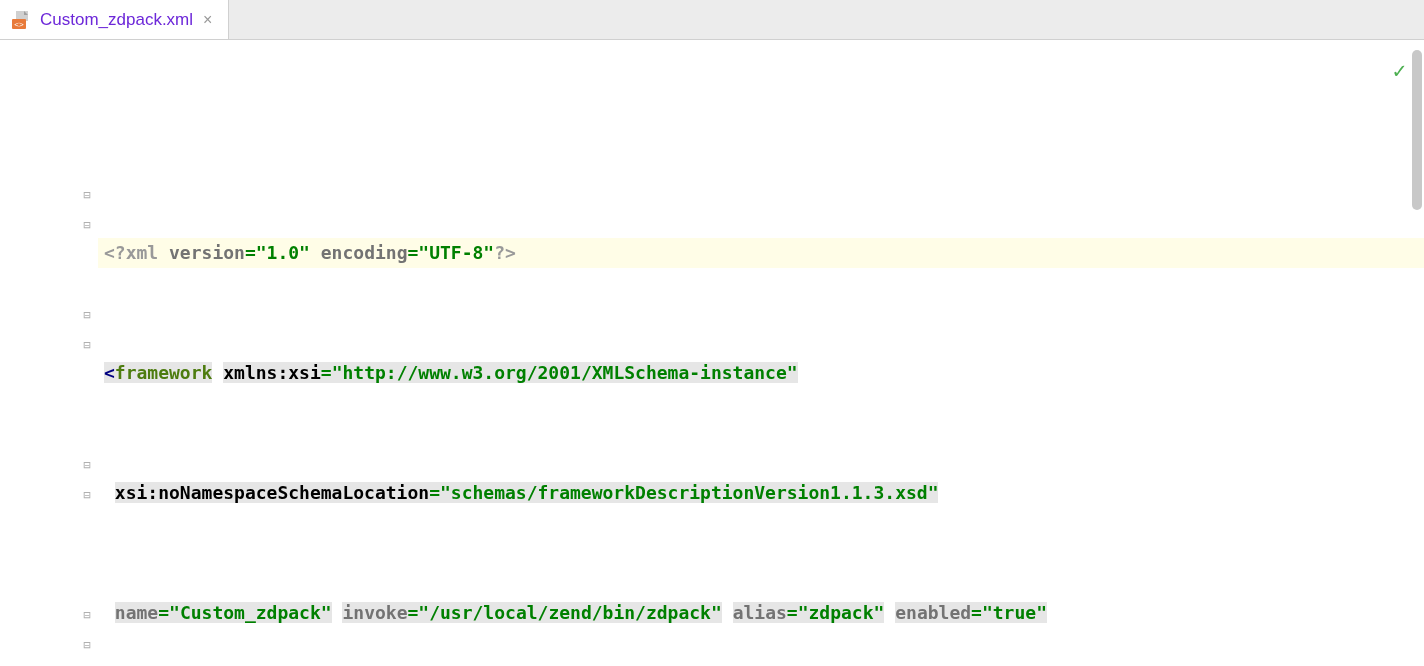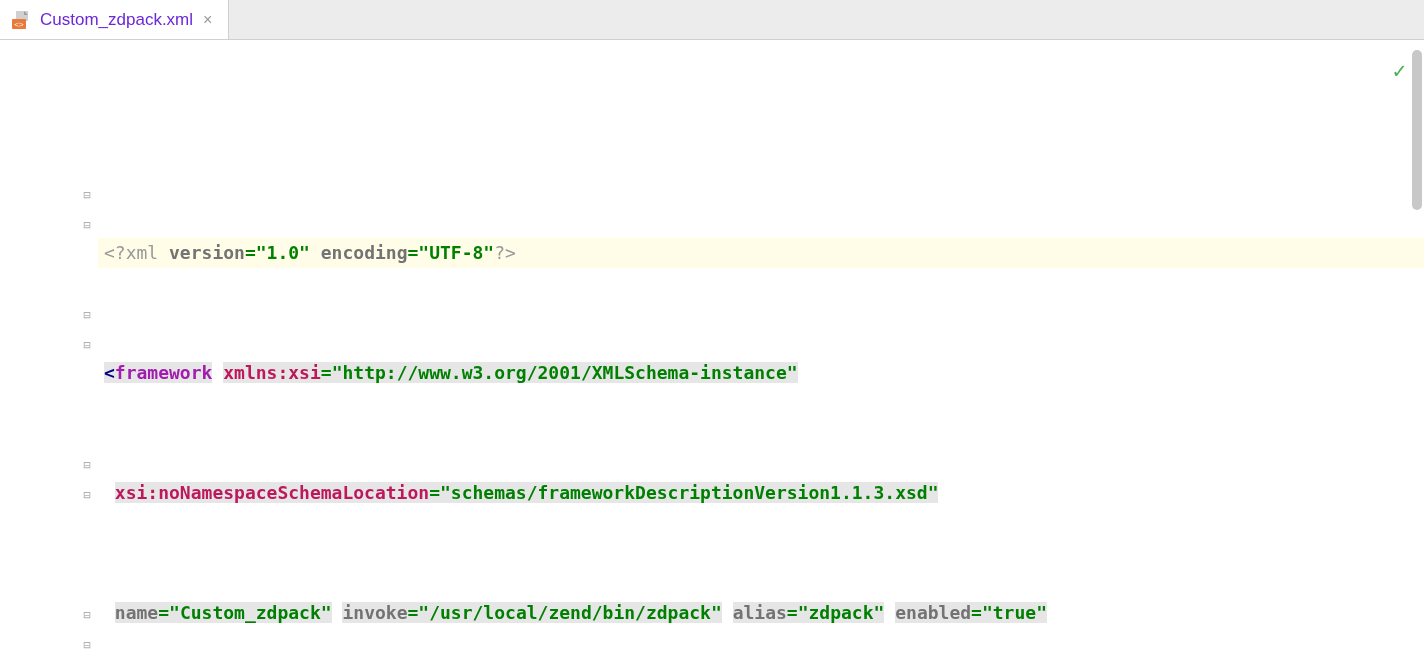--- a/index.html
+++ b/index.html
@@ -81,24 +81,24 @@
 .code-line {
   height: 30px;
   padding-left: 6px;
 }
 .hl-first {
   background: #fffde7;
 }
 .sel {
   background: #e6e6e6;
 }
-.tok-pi { color: #999; font-weight: normal; text-align: right; }
-.tok-tag { color: #a21caf; font-weight: bold; }
+.tok-pi { color: #999; font-weight: bold; text-align: right; }
+.tok-tag { color: #4d7c0f; font-weight: bold; }
 .tok-attr { color: #737373; font-weight: bold; }
-.tok-ns { color: #be185d; font-weight: bold; }
+.tok-ns { color: #000000; font-weight: bold; }
 .tok-val { color: #008000; font-weight: bold; }
 .tok-sym { color: #000080; font-weight: bold; }
 .status-check {
   position: absolute;
   right: 18px;
   top: 16px;
   color: #4caf50;
   font-size: 22px;
   font-weight: bold;
 }

